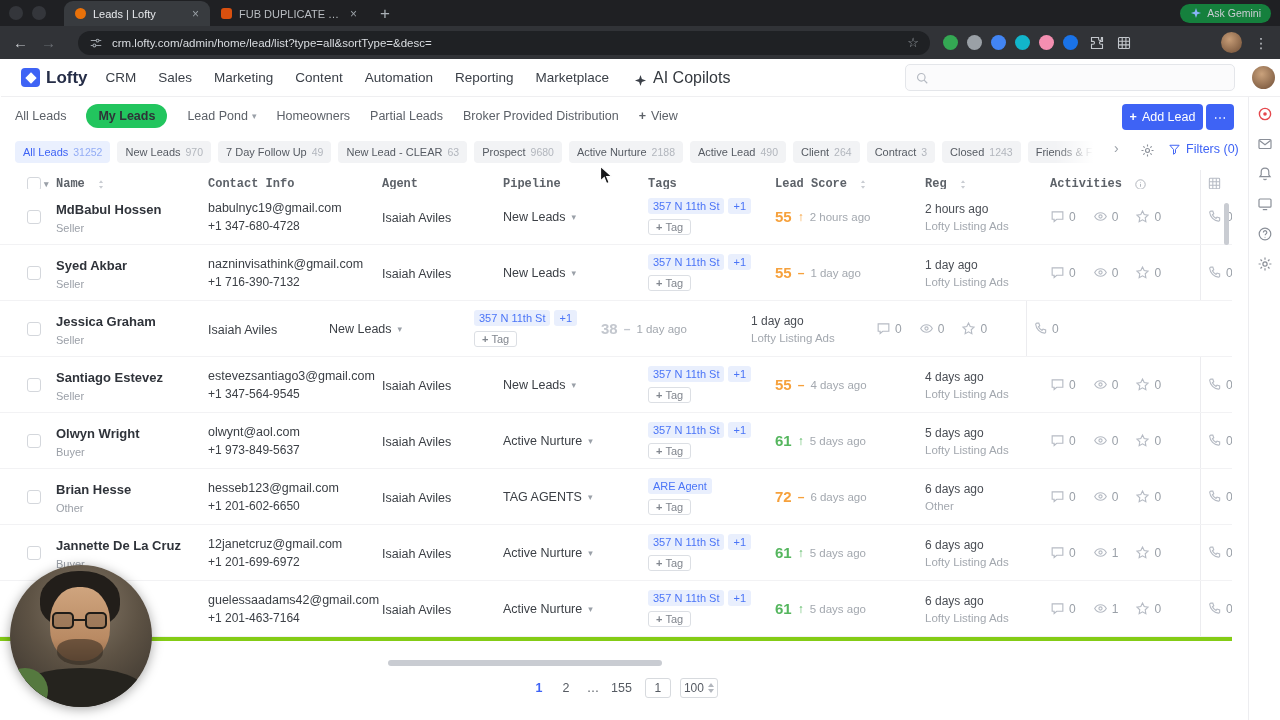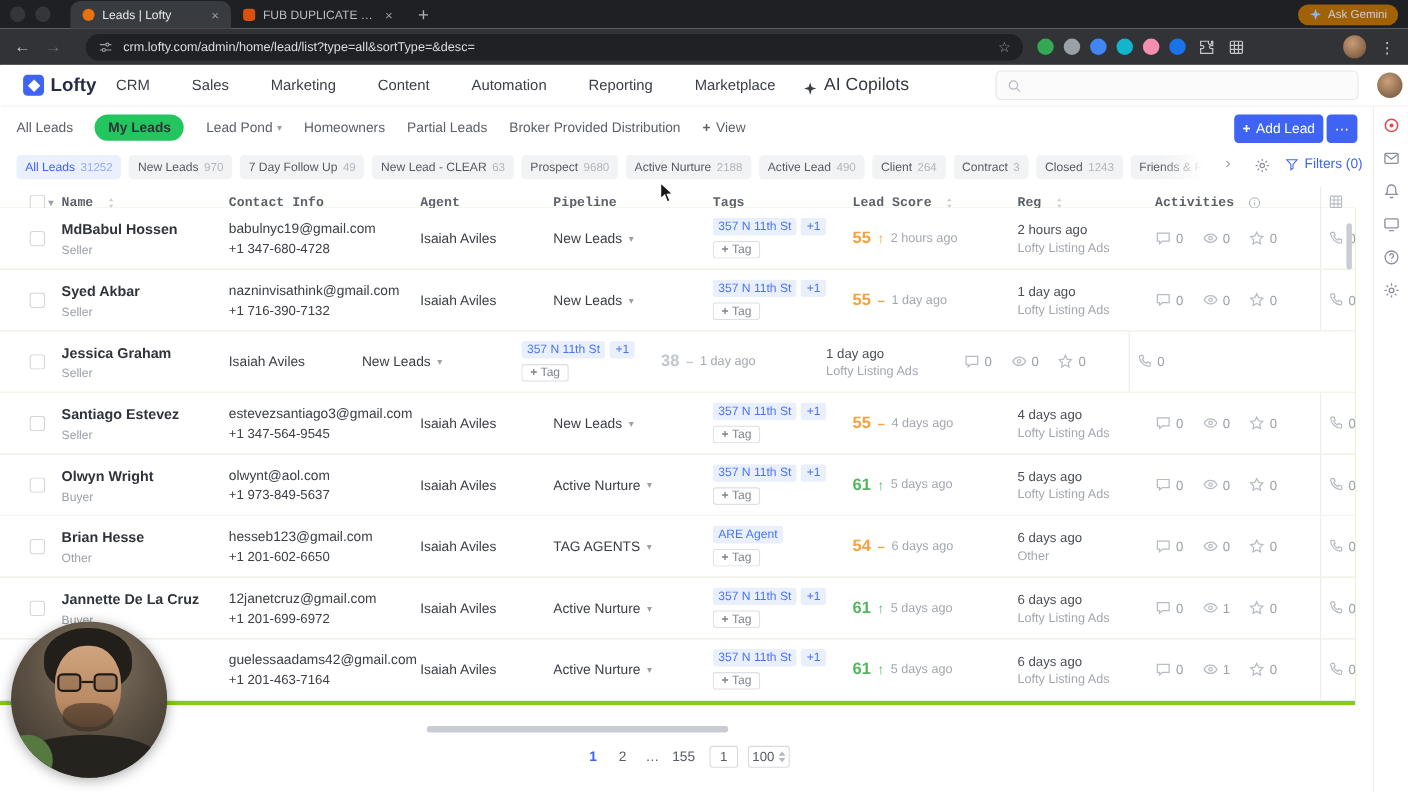--- a/index.html
+++ b/index.html
@@ -19,42 +19,42 @@
   .ts-circle { width: 14px; height: 14px; border-radius: 50%; background: #34363b; margin-left: 9px; }
   .tab { height: 25px; margin-top: 1px; display: flex; align-items: center; padding: 0 11px; font-size: 11px; white-space: nowrap; }
   .tab.active { background: #383b3f; border-radius: 9px 9px 0 0; color: #e8eaed; width: 146px; margin-left: 18px; }
   .tab.inactive { color: #b9bdc2; width: 158px; }
   .favicon { width: 11px; height: 11px; border-radius: 3px; margin-right: 7px; flex: none; }
   .f1 { background: #e8710a; border-radius: 50%; }
   .f2 { background: #d9500f; }
   .tab-title { overflow: hidden; text-overflow: ellipsis; flex: 1; }
   .tab-close { margin-left: 6px; color: #9aa0a6; font-size: 12px; }
   .newtab { color: #aab0b6; font-size: 17px; margin-left: 12px; line-height: 1; }
-  .ask-gemini { margin-left: auto; margin-right: 9px; height: 19px; border-radius: 10px; background: #a16207; color: #c9cdd3; font-size: 10.5px; display: flex; align-items: center; gap: 5px; padding: 0 10px; }
+  .ask-gemini { margin-left: auto; margin-right: 9px; height: 19px; border-radius: 10px; background: #15803d; color: #c9cdd3; font-size: 10.5px; display: flex; align-items: center; gap: 5px; padding: 0 10px; }
   .gem { color: #8ab4f8; }
   .toolbar { position: absolute; top: 26px; left: 0; width: 1280px; height: 33px; background: #313337; display: flex; align-items: center; }
   .nav-arrow { color: #c6c9cd; font-size: 15px; margin-left: 13px; }
   .nav-arrow.fwd { color: #696d72; }
   .omnibox { margin-left: 22px; width: 852px; height: 24px; border-radius: 12px; background: #1f2124; display: flex; align-items: center; padding: 0 11px; gap: 9px; color: #dadde1; font-size: 11.5px; flex: none; }
   .omni-ic { color: #9aa0a6; }
   .url-text { flex: 1; white-space: nowrap; overflow: hidden; }
   .bookmark { color: #9aa0a6; font-size: 13px; }
   .ext-icons { display: flex; align-items: center; gap: 9px; margin-left: 13px; }
   .ext-dot { width: 15px; height: 15px; border-radius: 50%; }
   .tbic { color: #c3c7cc; margin-left: 11px; }
   .browser-avatar { width: 21px; height: 21px; border-radius: 50%; margin-left: auto; background: radial-gradient(circle at 40% 35%, #c79d77, #6c4b33); }
   .kebab { color: #c3c7cc; font-size: 14px; margin: 0 12px 0 12px; }
 
   
   .app-header { position: absolute; top: 59px; left: 1px; width: 1280px; height: 38px; background: #fff; border-bottom: 1px solid #efeff1; display: flex; align-items: center; }
   .logo { display: flex; align-items: center; gap: 6px; margin-left: 20px; }
   .logo-mark { width: 19px; height: 19px; border-radius: 4px; background: #3E63F5; position: relative; }
   .logo-mark::after { content: ""; position: absolute; left: 5.5px; top: 5.5px; width: 8px; height: 8px; background: #fff; transform: rotate(45deg); }
   .logo-text { font-size: 17px; font-weight: bold; color: #252d47; }
-  .main-nav { display: flex; gap: 38px; margin-left: 18px; font-size: 13.5px; color: #3b4048; }
+  .main-nav { display: flex; gap: 22px; margin-left: 18px; font-size: 13.5px; color: #3b4048; }
   .nav-item { white-space: nowrap; }
   .nav-item.ai { display: flex; align-items: flex-end; gap: 6px; margin-left: 25px; color: #34393f; }
   .ai-ic { color: #3b4048; }
   .header-search { position: absolute; left: 905px; top: 64px; width: 330px; height: 27px; border: 1px solid #e4e6ea; background: #fbfbfc; border-radius: 5px; display: flex; align-items: center; gap: 7px; padding: 0 9px; color: #b4b9c1; }
   .header-avatar { position: absolute; left: 1252px; top: 66px; width: 23px; height: 23px; border-radius: 50%; background: radial-gradient(circle at 42% 35%, #caa27c, #6e4d35); }
 
   
   .leads-nav { position: absolute; top: 97px; left: 0; width: 1110px; height: 38px; display: flex; align-items: center; padding-left: 15px; gap: 20px; font-size: 12.5px; color: #5c6168; }
   .ln-item { display: flex; align-items: center; gap: 4px; white-space: nowrap; }
   .ln-item.active { background: #22c55e; border-radius: 14px; padding: 5px 12px; color: #2e3338; font-weight: bold; }
@@ -798,21 +798,21 @@
     <div class="cell c-tags">
       <div class="tag-line">
           <span class="tag">ARE Agent</span>
         </div>
       <div class="addtag">
         <span class="plus">+</span>
         <span class="addtag-label">Tag</span>
       </div>
     </div>
     <div class="cell c-score">
-      <span class="score sc-orange">54</span>
+      <span class="score sc-orange">72</span>
       <span class="trend sc-orange">–</span>
       <span class="score-time">6 days ago</span>
     </div>
     <div class="cell c-reg">
       <div class="reg-time">6 days ago</div>
       <div class="reg-source">Other</div>
     </div>
     <div class="cell c-act">
         <span class="stat">
           <span class="icon i15">

